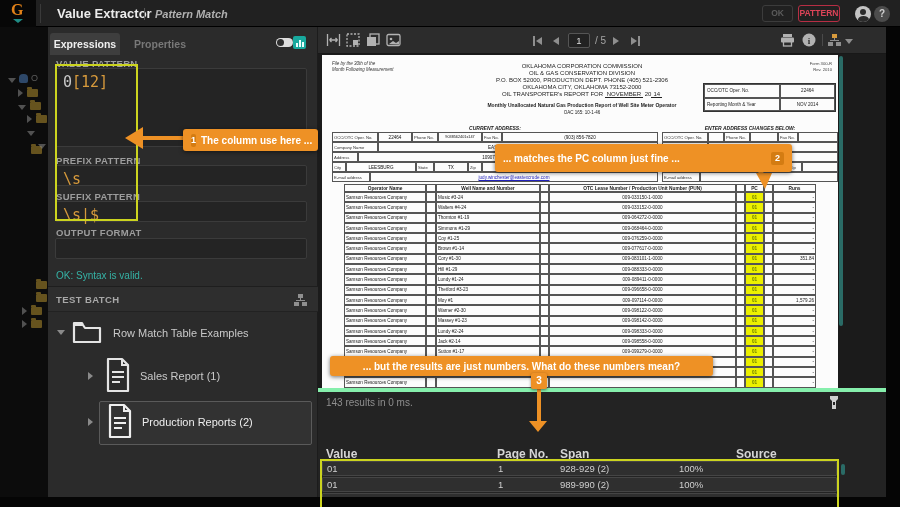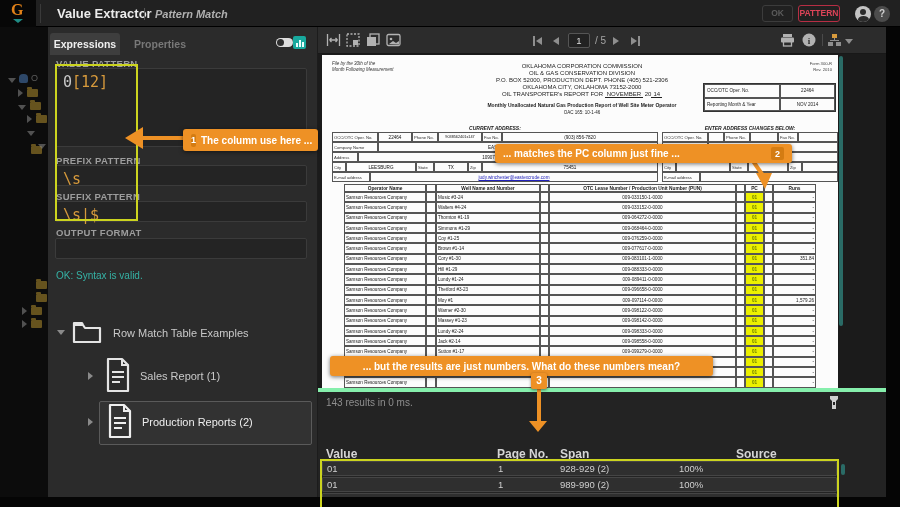--- a/index.html
+++ b/index.html
@@ -108,21 +108,21 @@
   .res-rows { position:absolute; left:4px; top:69px; width:515px; height:60px; overflow:hidden; }
   .res-row { display:grid; grid-template-columns:171px 62px 119px 110px 1fr; height:15px; margin-bottom:1px; background:#2f2f2f; border:1px solid #454545; border-radius:1px; font-size:9.5px; color:#cfcfcf; align-items:center; }
   .res-row div { padding-left:4px; overflow:hidden; white-space:nowrap; }
   .res-vthumb { position:absolute; left:523px; top:72px; width:4px; height:11px; background:#2a6b66; border-radius:2px; }
   .torch { position:absolute; left:510px; top:3px; }
 
   
   .callout { position:absolute; background:#ee9125; border-radius:3px; color:#fff; font-size:10px; font-weight:bold; display:flex; align-items:center; padding:0 8px; box-shadow:0 1px 4px rgba(0,0,0,.55); z-index:50; white-space:nowrap; }
   .badge { display:inline-flex; width:13px; height:13px; background:#d47c12; border-radius:2px; align-items:center; justify-content:center; font-size:9px; color:#fff; }
   .c1 { left:183px; top:129px; width:135px; height:22px; gap:5px; }
-  .c2 { left:495px; top:144px; width:297px; height:19px; justify-content:space-between;padding-left:8px; }
+  .c2 { left:495px; top:144px; width:297px; height:28px; justify-content:space-between;padding-left:8px; }
   .c3 { left:330px; top:356px; width:383px; height:20px; justify-content:center; }
   .badge3 { position:absolute; left:531px; top:373px; width:16px; height:16px; background:#ee9125; border-radius:2px; color:#fff; font-size:10px; font-weight:bold; text-align:center; line-height:16px; z-index:51; box-shadow:0 1px 3px rgba(0,0,0,.5); }
   .arr-bar { position:absolute; background:#ee9125; z-index:49; }
   .a1-bar { left:143px; top:136px; width:41px; height:4px; }
   .a1-head { position:absolute; left:125px; top:127px; width:0; height:0; border-top:11px solid transparent; border-bottom:11px solid transparent; border-right:18px solid #ee9125; z-index:49; }
   .a3-bar { left:537px; top:388px; width:4px; height:35px; }
   .a3-head { position:absolute; left:529px; top:421px; width:0; height:0; border-left:9px solid transparent; border-right:9px solid transparent; border-top:11px solid #ee9125; z-index:49; }
   .overlay-svg { position:absolute; left:0; top:0; width:900px; height:507px; pointer-events:none; z-index:48; }
   svg .ic { fill:none; stroke:#b2b2b2; stroke-width:1.3; }
 </style>
@@ -180,20 +180,30 @@
 
   <div class="fld-label" style="top:164px;">SUFFIX PATTERN</div>
   <div class="fld-input rx" style="top:174px;height:21px;">\s|$</div>
 
   <div class="fld-label" style="top:200px;">OUTPUT FORMAT</div>
   <div class="fld-input" style="top:211px;height:21px;"></div>
 
   <div class="status-ok">OK: Syntax is valid.</div>
   <div class="yellow-box yb-patterns"></div>
 
+  <div class="section-hdr">
+    <span class="lbl">TEST BATCH</span>
+    <span class="sitemap" style="left:246px;top:7px;">
+      <i style="left:4px;top:0;width:5px;height:4px;"></i>
+        <i style="left:0;top:8px;width:5px;height:4px;"></i>
+        <i style="left:8px;top:8px;width:5px;height:4px;"></i>
+        <i style="left:6px;top:4px;width:1px;height:3px;"></i>
+        <i style="left:2px;top:6px;width:9px;height:1px;"></i>
+    </span>
+  </div>
 
   <div class="tree-row" style="left:9px;top:300px;">
     <span class="tri-d" style="position:absolute;left:0;top:3px;"></span>
     <svg class="big-folder" style="left:14px;top:-9px;" width="32" height="28" viewBox="0 0 32 28">
       <path d="M3 7 h9 l2 3 h15 v14 h-26 z M3 7 v-2 h8 l1 2" fill="#2b2b2b" stroke="#e4e4e4" stroke-width="2.2" stroke-linejoin="round"></path>
     </svg>
     <span class="tree-label" style="left:56px;top:0;">Row Match Table Examples</span>
   </div>
 
   <div class="tree-row" style="left:40px;top:343px;">

